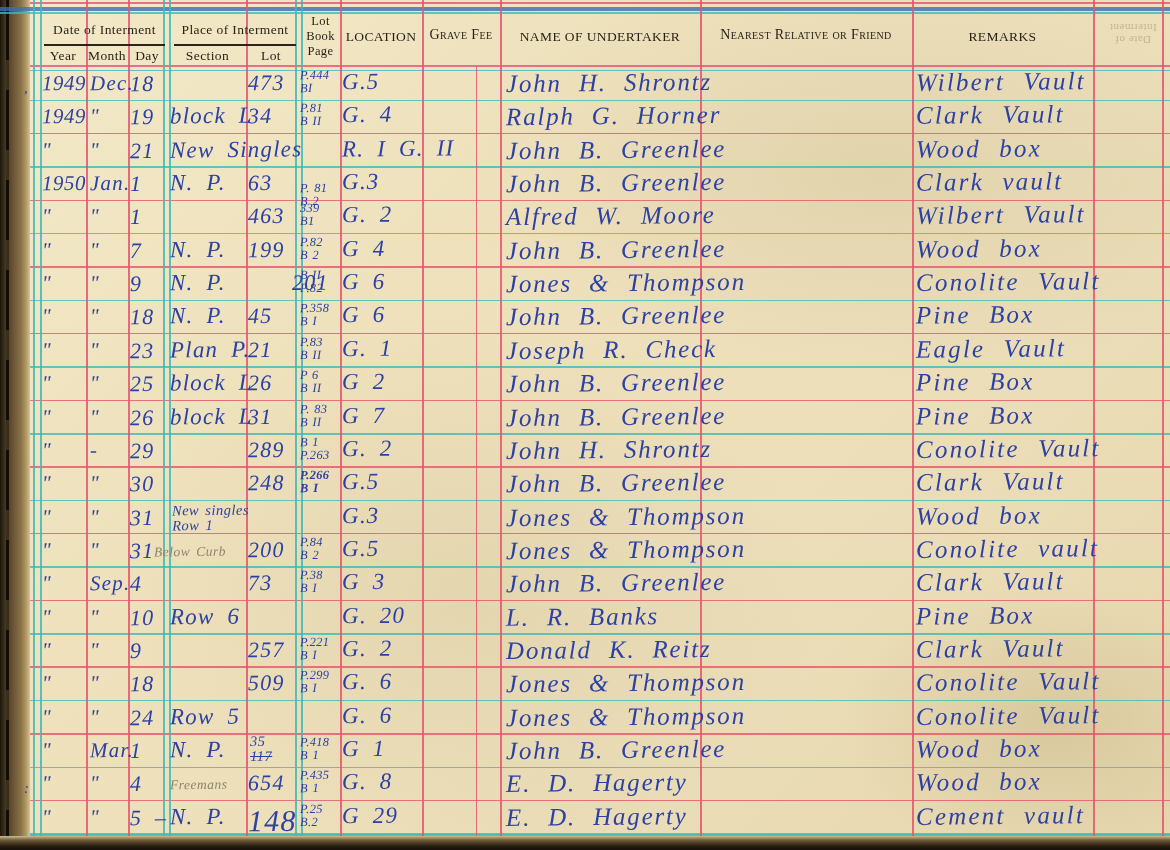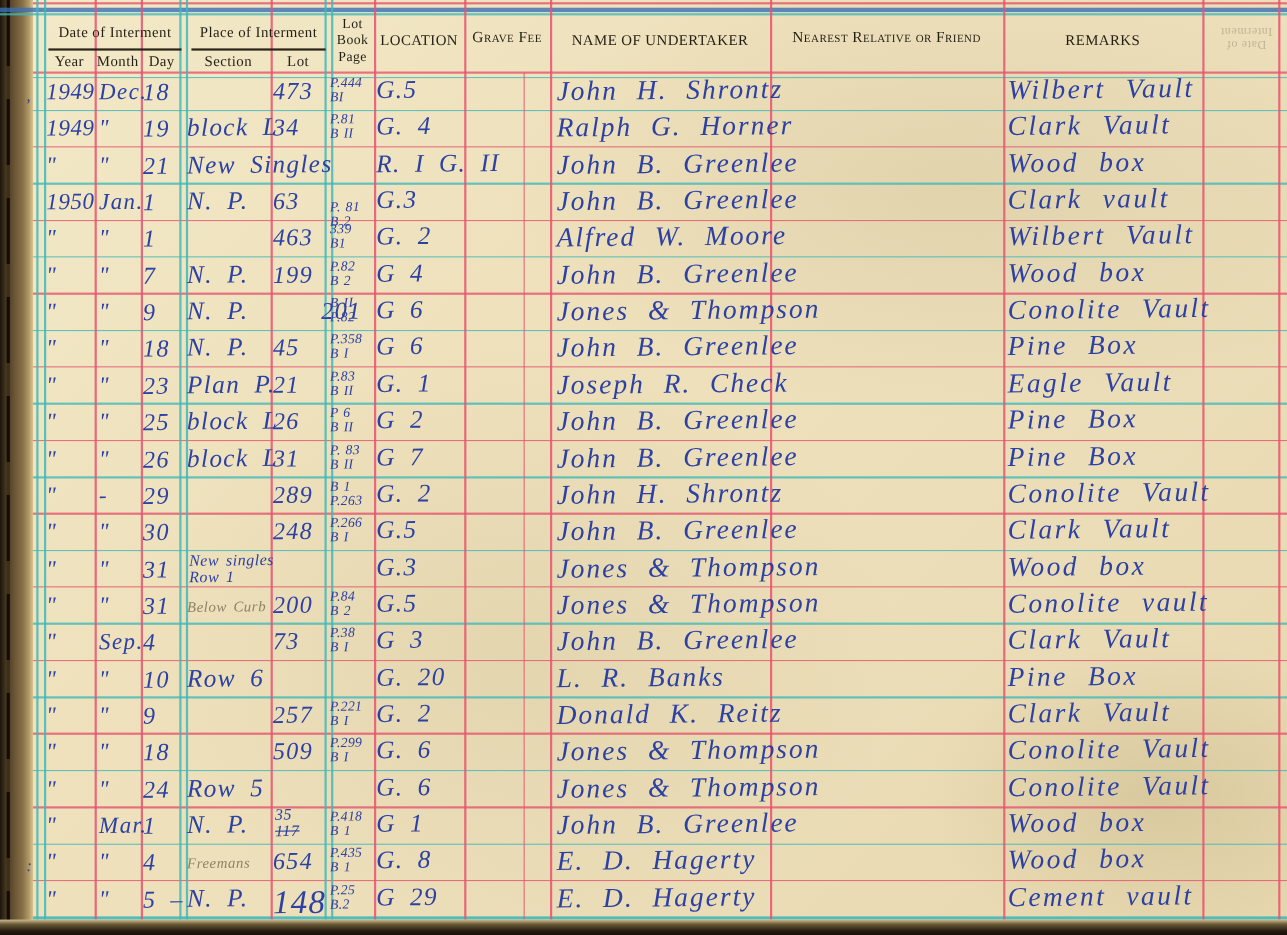--- a/index.html
+++ b/index.html
@@ -271,21 +271,21 @@
         </div>
         <div class="hw " style="left: 342px; top: 1px; font-size: 23px;">G. 2</div>
         <div class="hw " style="left: 506px; top: 1px; font-size: 25px; word-spacing: 9px; letter-spacing: 1.8px;">John H. Shrontz</div>
         <div class="hw " style="left: 916px; top: 0px; font-size: 25px; word-spacing: 10px; letter-spacing: 2.2px; color: rgb(44, 65, 164);">Conolite Vault</div>
       </div>
       <div style="position: absolute; left: 0px; top: 468.2px; width: 1170px; height: 33px;">
         <div class="hw " style="left: 42px; top: 3px; font-size: 21px; letter-spacing: 0.5px;">"</div>
         <div class="hw " style="left: 90px; top: 3px; font-size: 21px;">"</div>
         <div class="hw " style="left: 130px; top: 3px; font-size: 22px;">30</div>
         <div class="hw " style="left: 248px; top: 2px; font-size: 22px;">248</div>
-        <div class="hw hw-small" style="left: 300px; top: 1px;">
+        <div class="hw hw-small" style="left: 300px; top: 1px; font-weight: bold;">
           <div>P.266</div>
           <div>B I</div>
         </div>
         <div class="hw " style="left: 342px; top: 1px; font-size: 23px;">G.5</div>
         <div class="hw " style="left: 506px; top: 1px; font-size: 25px; word-spacing: 9px; letter-spacing: 1.8px;">John B. Greenlee</div>
         <div class="hw " style="left: 916px; top: 0px; font-size: 25px; word-spacing: 10px; letter-spacing: 2.2px; color: rgb(44, 65, 164);">Clark Vault</div>
       </div>
       <div style="position: absolute; left: 0px; top: 501.55px; width: 1170px; height: 33px;">
         <div class="hw " style="left: 42px; top: 3px; font-size: 21px; letter-spacing: 0.5px;">"</div>
         <div class="hw " style="left: 90px; top: 3px; font-size: 21px;">"</div>
@@ -295,21 +295,21 @@
           <div>Row 1</div>
         </div>
         <div class="hw " style="left: 342px; top: 1px; font-size: 23px;">G.3</div>
         <div class="hw " style="left: 506px; top: 1px; font-size: 25px; word-spacing: 9px; letter-spacing: 1.8px;">Jones &amp; Thompson</div>
         <div class="hw " style="left: 916px; top: 0px; font-size: 25px; word-spacing: 10px; letter-spacing: 2.2px; color: rgb(44, 65, 164);">Wood box</div>
       </div>
       <div style="position: absolute; left: 0px; top: 534.9px; width: 1170px; height: 33px;">
         <div class="hw " style="left: 42px; top: 3px; font-size: 21px; letter-spacing: 0.5px;">"</div>
         <div class="hw " style="left: 90px; top: 3px; font-size: 21px;">"</div>
         <div class="hw " style="left: 130px; top: 3px; font-size: 22px;">31</div>
-        <div class="hw pencil" style="left: 170px; top: 9px;">Below Curb</div>
+        <div class="hw pencil" style="left: 154px; top: 9px;">Below Curb</div>
         <div class="hw " style="left: 248px; top: 2px; font-size: 22px;">200</div>
         <div class="hw hw-small" style="left: 300px; top: 1px;">
           <div>P.84</div>
           <div>B 2</div>
         </div>
         <div class="hw " style="left: 342px; top: 1px; font-size: 23px;">G.5</div>
         <div class="hw " style="left: 506px; top: 1px; font-size: 25px; word-spacing: 9px; letter-spacing: 1.8px;">Jones &amp; Thompson</div>
         <div class="hw " style="left: 916px; top: 0px; font-size: 25px; word-spacing: 10px; letter-spacing: 2.2px; color: rgb(44, 65, 164);">Conolite vault</div>
       </div>
       <div style="position: absolute; left: 0px; top: 568.25px; width: 1170px; height: 33px;">

